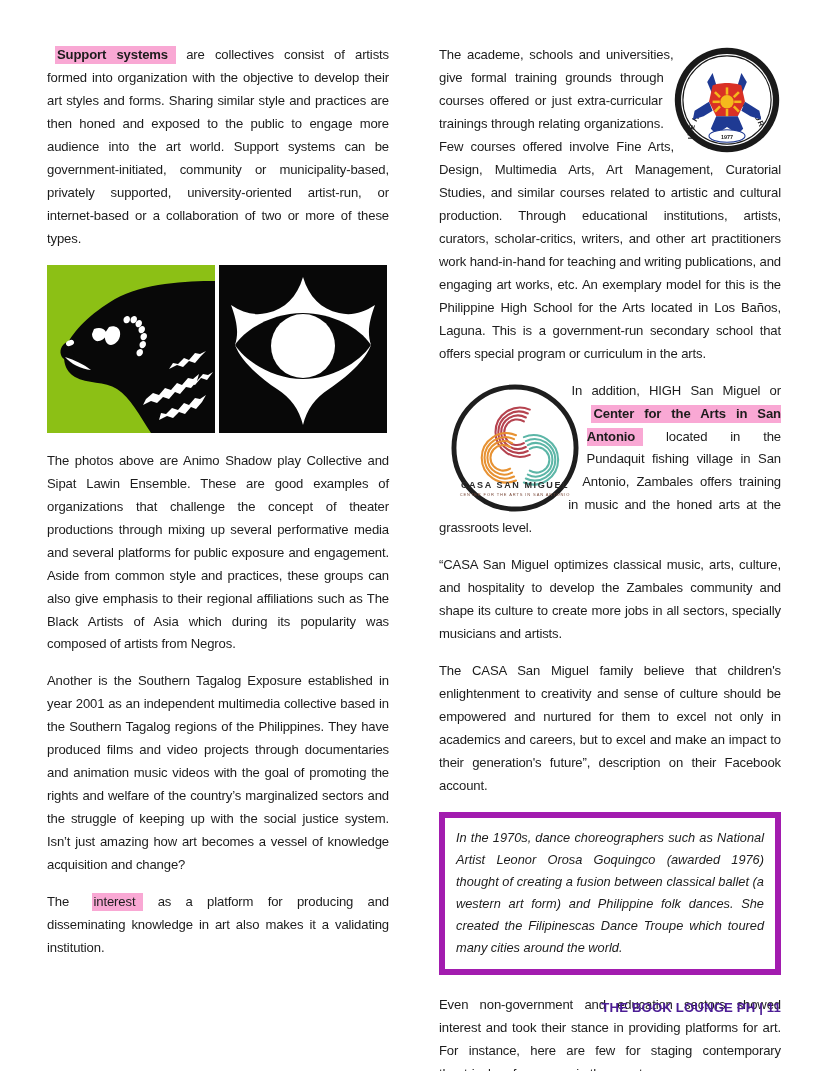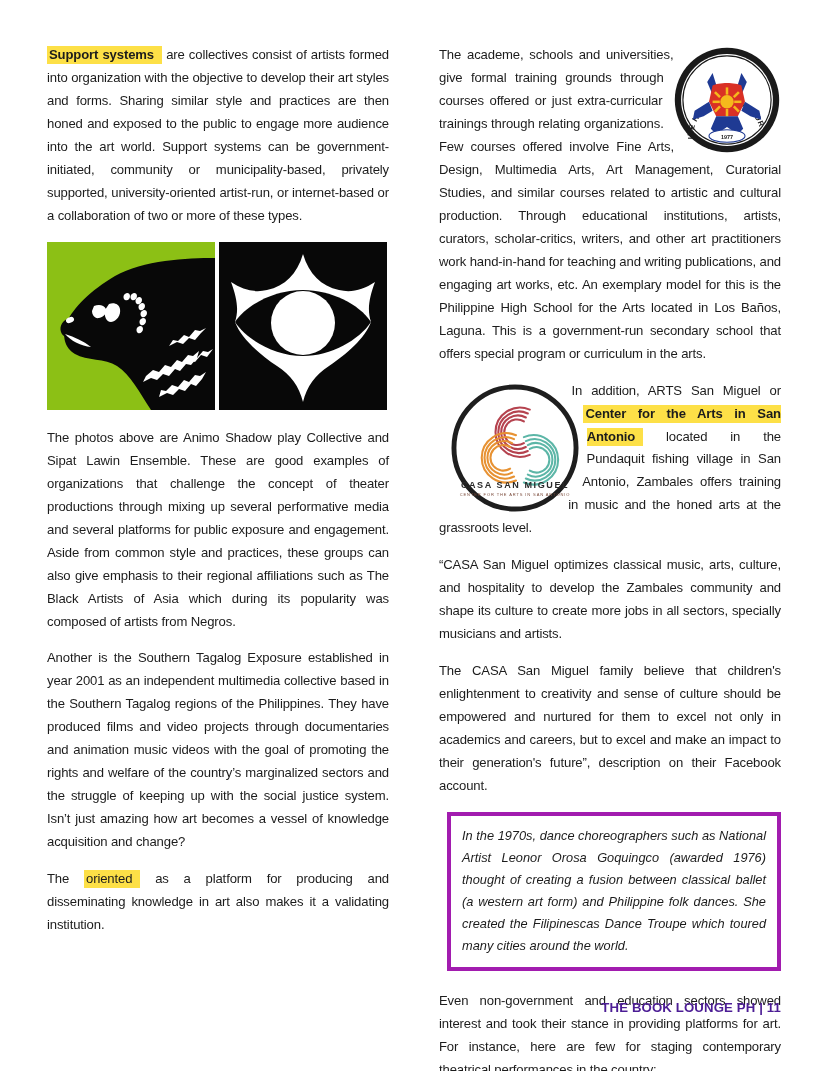--- a/index.html
+++ b/index.html
@@ -40,22 +40,23 @@
     font-size: 13.1px;
     line-height: 1.755;
     text-align: justify;
     text-justify: inter-word;
     color: #1c1c1c;
     letter-spacing: -0.01em;
   }
   p.body-text:last-child { margin-bottom: 0; }
 
   .hl {
-    background: #fde047;
+    background: #f9a8d4;
     padding: 1px 8px 2px 2px;
+    margin-left: 8px;
   }
   .hl-bold { font-weight: bold; }
 
   
   .figure-pair {
     position: relative;
     width: 341px;
     height: 168px;
     margin: 9px 0 17px 0;
     display: flex;
@@ -81,23 +82,23 @@
   .logo-casa {
     float: left;
     width: 128px;
     height: 128px;
     margin: 4px 12px 2px 12px;
     shape-outside: circle(50%);
   }
 
   
   .quote-box {
-    border: 4px solid #a21caf;
+    border: 6px solid #a21caf;
     padding: 9px 11px 10px 11px;
-    margin: 10px 0 19px 8px;
+    margin: 10px 0 19px 0;
   }
   .quote-box p {
     margin: 0;
     font-size: 12.8px;
     line-height: 1.72;
     font-style: italic;
     text-align: justify;
     color: #1c1c1c;
   }
 
@@ -170,21 +171,21 @@
             <circle cx="84" cy="81" r="32" fill="#ffffff"></circle>
           </svg>
         </div>
       </div>
 
       <p class="body-text">The photos above are Animo Shadow play Collective and Sipat Lawin Ensemble. These are good examples of organizations that challenge the concept of theater productions through mixing up several performative media and several platforms for public exposure and engagement. Aside from common style and practices, these groups can also give emphasis to their regional affiliations such as The Black Artists of Asia which during its popularity was composed of artists from Negros.</p>
 
       <p class="body-text">Another is the Southern Tagalog Exposure established in year 2001 as an independent multimedia collective based in the Southern Tagalog regions of the Philippines. They have produced films and video projects through documentaries and animation music videos with the goal of promoting the rights and welfare of the country’s marginalized sectors and the struggle of keeping up with the social justice system. Isn’t just amazing how art becomes a vessel of knowledge acquisition and change?</p>
 
 
-      <p class="body-text"><span>The </span><span class="hl">oriented</span><span> as a platform for producing and disseminating knowledge in art also makes it a validating institution.</span></p>
+      <p class="body-text"><span>The </span><span class="hl">interest</span><span> as a platform for producing and disseminating knowledge in art also makes it a validating institution.</span></p>
 
     </div>
 
     <div class="col col-right">
 
       <svg class="logo-phsa" viewBox="0 0 120 120">
         <circle cx="60" cy="60" r="58" fill="#1a1a1a"></circle>
         <circle cx="60" cy="60" r="51" fill="#ffffff"></circle>
         <circle cx="60" cy="60" r="49" fill="none" stroke="#1a1a1a" stroke-width="1.3"></circle>
         <circle cx="60" cy="60" r="39" fill="#ffffff"></circle>
@@ -234,21 +235,21 @@
             <path d="M 94 66 A 13 13 0 1 0 94 88"></path>
             <path d="M 96 62 A 17 17 0 1 0 96 92"></path>
             <path d="M 98 58 A 21 21 0 1 0 98 96"></path>
             <path d="M 100 54 A 25 25 0 1 0 100 100"></path>
           </g>
         </g>
         <text x="65" y="106" font-family="'Liberation Sans', sans-serif" font-size="9.2" font-weight="bold" fill="#2a2a2a" text-anchor="middle" letter-spacing="1.6">CASA SAN MIGUEL</text>
         <text x="65" y="114" font-family="'Liberation Sans', sans-serif" font-size="4.1" fill="#7a4a3a" text-anchor="middle" letter-spacing="0.9">CENTER FOR THE ARTS IN SAN ANTONIO</text>
       </svg>
 
-      <p class="body-text"><span>In addition, ARTS San Miguel or </span><span class="hl hl-bold">Center for the Arts in San Antonio</span><span> located in the Pundaquit fishing village in San Antonio, Zambales offers training in music and the honed arts at the grassroots level.</span></p>
+      <p class="body-text"><span>In addition, HIGH San Miguel or </span><span class="hl hl-bold">Center for the Arts in San Antonio</span><span> located in the Pundaquit fishing village in San Antonio, Zambales offers training in music and the honed arts at the grassroots level.</span></p>
 
       <p class="body-text">“CASA San Miguel optimizes classical music, arts, culture, and hospitality to develop the Zambales community and shape its culture to create more jobs in all sectors, specially musicians and artists.</p>
 
       <p class="body-text">The CASA San Miguel family believe that children's enlightenment to creativity and sense of culture should be empowered and nurtured for them to excel not only in academics and careers, but to excel and make an impact to their generation's future”, description on their Facebook account.</p>
 
       <div class="quote-box">
         <p>In the 1970s, dance choreographers such as National Artist Leonor Orosa Goquingco (awarded 1976) thought of creating a fusion between classical ballet (a western art form) and Philippine folk dances. She created the Filipinescas Dance Troupe which toured many cities around the world.</p>
       </div>
 
       <p class="body-text">Even non-government and education sectors showed interest and took their stance in providing platforms for art. For instance, here are few for staging contemporary theatrical performances in the country:</p>

